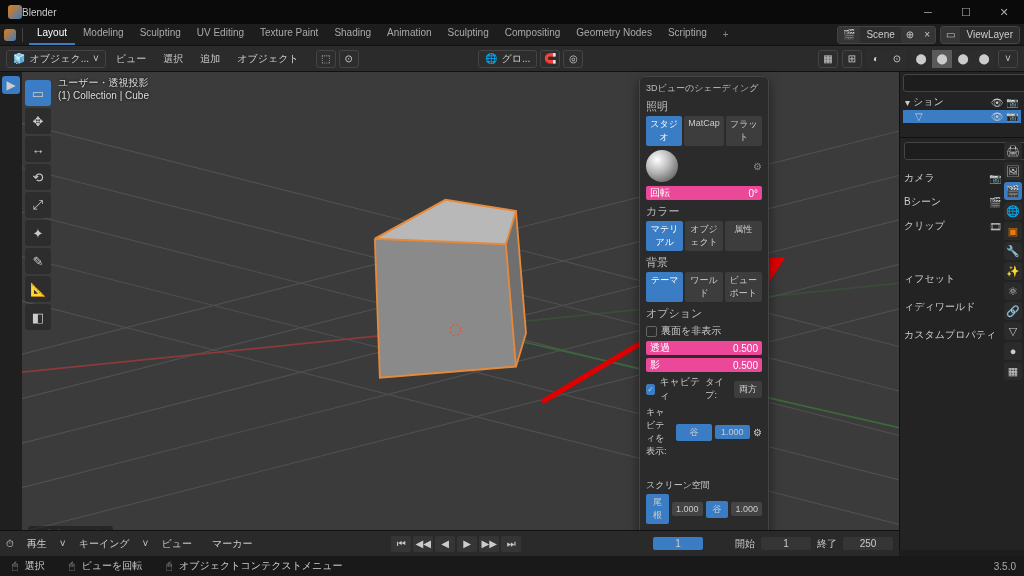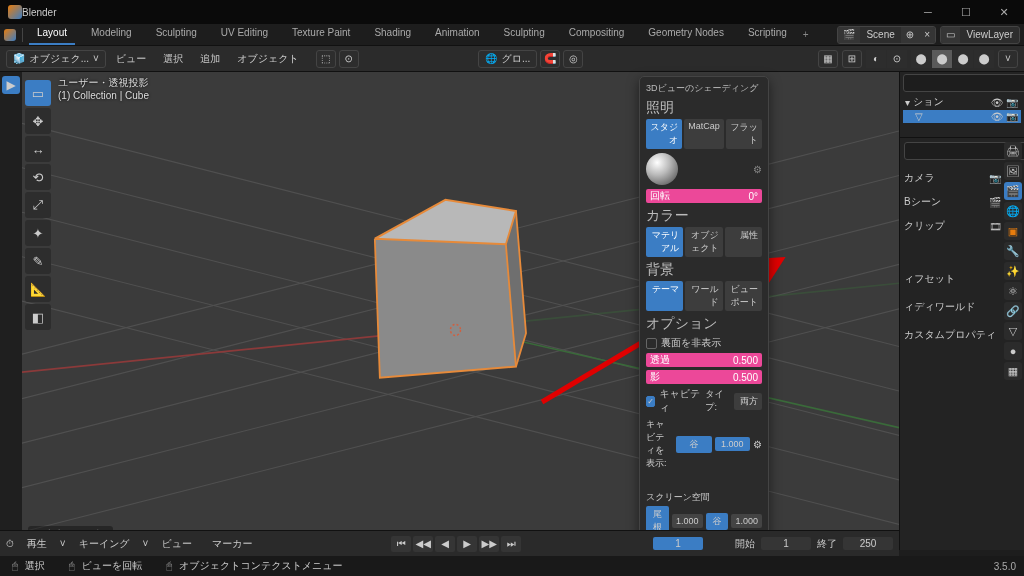--- a/index.html
+++ b/index.html
@@ -62,28 +62,28 @@
   .ol-search input{flex:1;background:#1d1d1d;border:1px solid #444;border-radius:3px;color:#ccc;padding:0 5px}
   .props{flex:1;position:relative}
   .props-tabs{position:absolute;right:2px;top:4px;display:flex;flex-direction:column;gap:2px}
   .ptab{width:18px;height:18px;border-radius:3px;display:flex;align-items:center;justify-content:center;font-size:11px;background:#2b2b2b}
   .ptab.active{background:#3b7dc4}
   .ptab.red{color:#e87d0d}
   
   .popover{position:absolute;right:130px;top:4px;width:130px;background:#2b2b2b;border:1px solid #444;border-radius:5px;padding:5px 6px 6px;box-shadow:0 4px 12px rgba(0,0,0,.5)}
   .popover .hdr{font-size:9px;color:#bbb;margin-bottom:4px}
   .popover .row{display:flex;gap:2px;margin-bottom:4px}
-  .pill{flex:1;background:#3d3d3d;border-radius:2px;padding:2px 4px;text-align:right;font-size:9px}
+  .pill{flex:1;background:#3d3d3d;border-radius:2px;padding:2px 4px;text-align:center;font-size:9px}
   .pill.active{background:#3b7dc4;color:#fff}
   .sphere-wrap{display:flex;align-items:center;justify-content:center;margin:4px 0}
   .sphere{width:32px;height:32px;border-radius:50%;background:radial-gradient(circle at 35% 30%,#fff,#bbb 40%,#555 90%)}
   .gear{margin-left:auto;color:#888}
   .slider{height:14px;background:#3b7dc4;border-radius:2px;display:flex;align-items:center;justify-content:space-between;padding:0 4px;color:#fff;font-size:9px;margin-bottom:3px}
   .slider.dark{background:#ec4899}
-  .lab{font-size:14px;color:#bbb;margin:4px 0 2px}
+  .lab{font-size:11px;color:#bbb;margin:4px 0 2px}
   .chk{display:flex;align-items:center;gap:4px;margin:3px 0;font-size:9px}
   .chk .box{width:11px;height:11px;border:1px solid #666;border-radius:2px;display:flex;align-items:center;justify-content:center;font-size:8px}
   .chk .box.on{background:#3b7dc4;border-color:#3b7dc4}
   .swatch{width:30px;height:12px;background:#000;border:1px solid #555;border-radius:2px}
   .pop-field{display:flex;align-items:center;gap:3px}
   .pop-field .f{flex:1;background:#3b7dc4;border-radius:2px;padding:2px 4px;font-size:9px;text-align:center}
   .pop-field .f.dark{background:#444}
   
   .arrow-ann{position:absolute;pointer-events:none}
   
@@ -102,21 +102,21 @@
   <div class="titlebar-btns">
     <div class="tb-btn">─</div>
     <div class="tb-btn">☐</div>
     <div class="tb-btn">✕</div>
   </div>
 </div>
 
 <div class="menubar">
   <div class="logo" style="width:12px;height:12px"></div>
   <div class="sep"></div>
-  <div id="workspaces" style="display:flex;gap:8px">
+  <div id="workspaces" style="display:flex;gap:0">
       <div class="ws-tab active">Layout</div>
       <div class="ws-tab">Modeling</div>
       <div class="ws-tab">Sculpting</div>
       <div class="ws-tab">UV Editing</div>
       <div class="ws-tab">Texture Paint</div>
       <div class="ws-tab">Shading</div>
       <div class="ws-tab">Animation</div>
       <div class="ws-tab">Sculpting</div>
       <div class="ws-tab">Compositing</div>
       <div class="ws-tab">Geometry Nodes</div>

